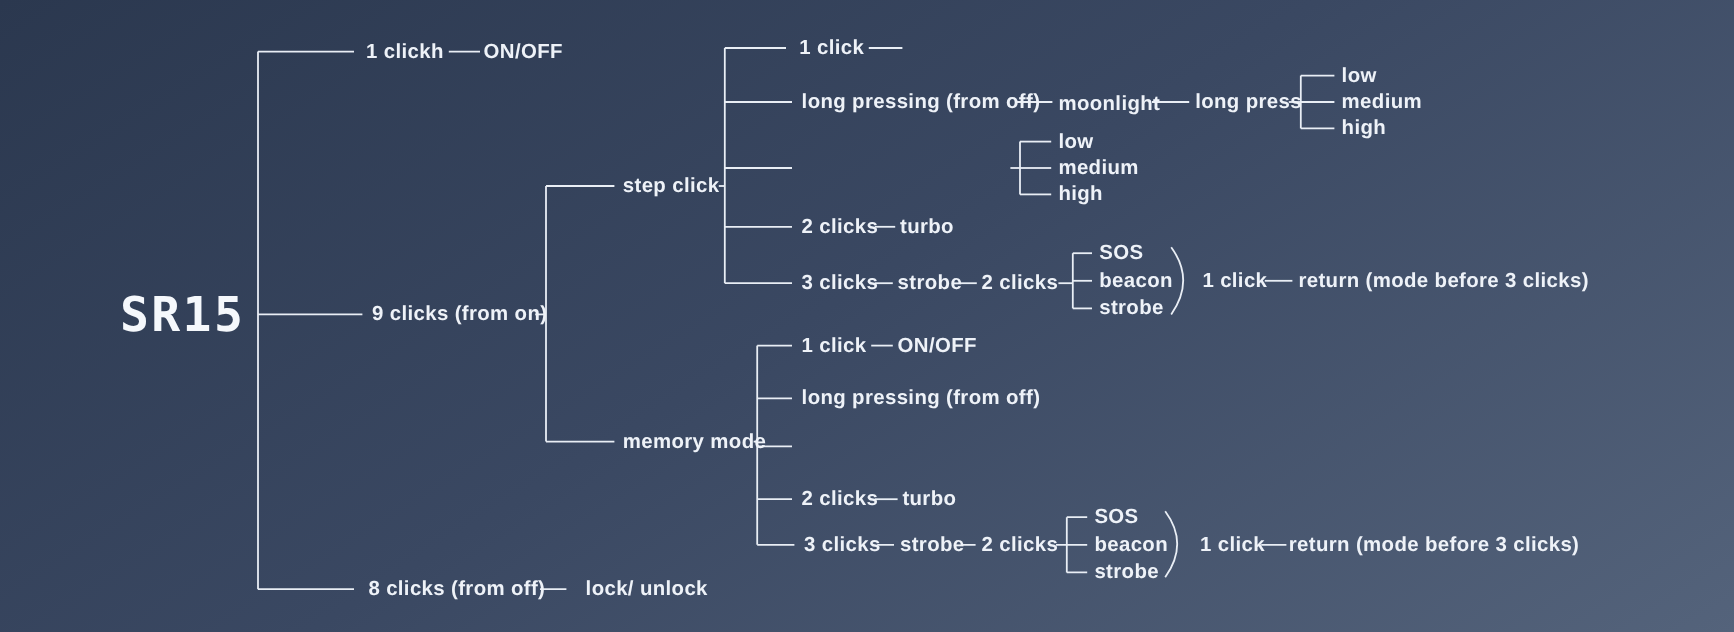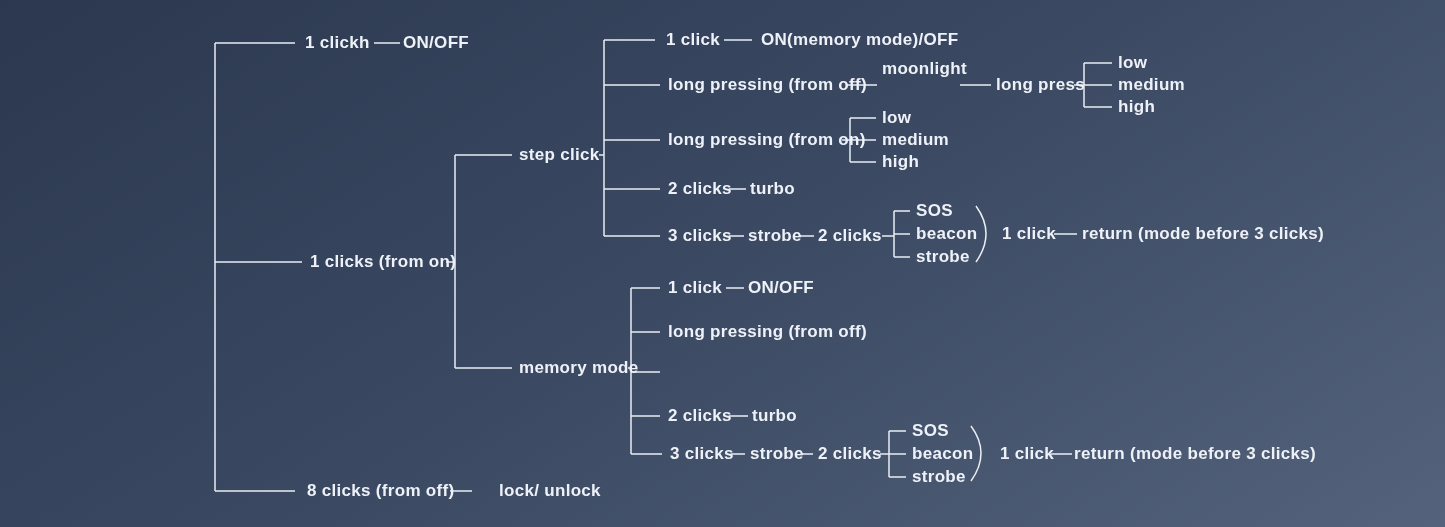--- a/index.html
+++ b/index.html
@@ -102,41 +102,40 @@
       <line x1="880" y1="454" x2="889" y2="454"></line>
       <line x1="889" y1="431" x2="889" y2="477"></line>
       <line x1="889" y1="431" x2="906" y2="431"></line>
       <line x1="889" y1="454" x2="906" y2="454"></line>
       <line x1="889" y1="477" x2="906" y2="477"></line>
       <path d="M 971 426 Q 991 453 971 481"></path>
       <line x1="1051" y1="454" x2="1072" y2="454"></line>
     </g>
   </svg>
 
+  <div class="title" style="left:100px;top:263px">SR15</div>
 
   <div class="lbl" style="left:305px;top:43px">1 clickh</div>
   <div class="lbl" style="left:403px;top:43px">ON/OFF</div>
-  <div class="lbl" style="left:310px;top:262px">1 clicks (from on)</div>
+  <div class="lbl" style="left:310px;top:262px">9 clicks (from on)</div>
   <div class="lbl" style="left:307px;top:491px">8 clicks (from off)</div>
-  <div class="lbl" style="left:499px;top:491px">lock/ unlock</div>
+  <div class="lbl" style="left:488px;top:491px">lock/ unlock</div>
 
   <div class="lbl" style="left:519px;top:155px">step click</div>
   <div class="lbl" style="left:519px;top:368px">memory mode</div>
 
   <div class="lbl" style="left:666px;top:40px">1 click</div>
-  <div class="lbl" style="left:761px;top:40px">ON(memory mode)/OFF</div>
 
   <div class="lbl" style="left:668px;top:85px">long pressing (from off)</div>
-  <div class="lbl" style="left:882px;top:69px">moonlight</div>
+  <div class="lbl" style="left:882px;top:87px">moonlight</div>
   <div class="lbl" style="left:996px;top:85px">long press</div>
   <div class="lbl" style="left:1118px;top:63px">low</div>
   <div class="lbl" style="left:1118px;top:85px">medium</div>
   <div class="lbl" style="left:1118px;top:107px">high</div>
 
-  <div class="lbl" style="left:668px;top:140px">long pressing (from on)</div>
   <div class="lbl" style="left:882px;top:118px">low</div>
   <div class="lbl" style="left:882px;top:140px">medium</div>
   <div class="lbl" style="left:882px;top:162px">high</div>
 
   <div class="lbl" style="left:668px;top:189px">2 clicks</div>
   <div class="lbl" style="left:750px;top:189px">turbo</div>
 
   <div class="lbl" style="left:668px;top:236px">3 clicks</div>
   <div class="lbl" style="left:748px;top:236px">strobe</div>
   <div class="lbl" style="left:818px;top:236px">2 clicks</div>

